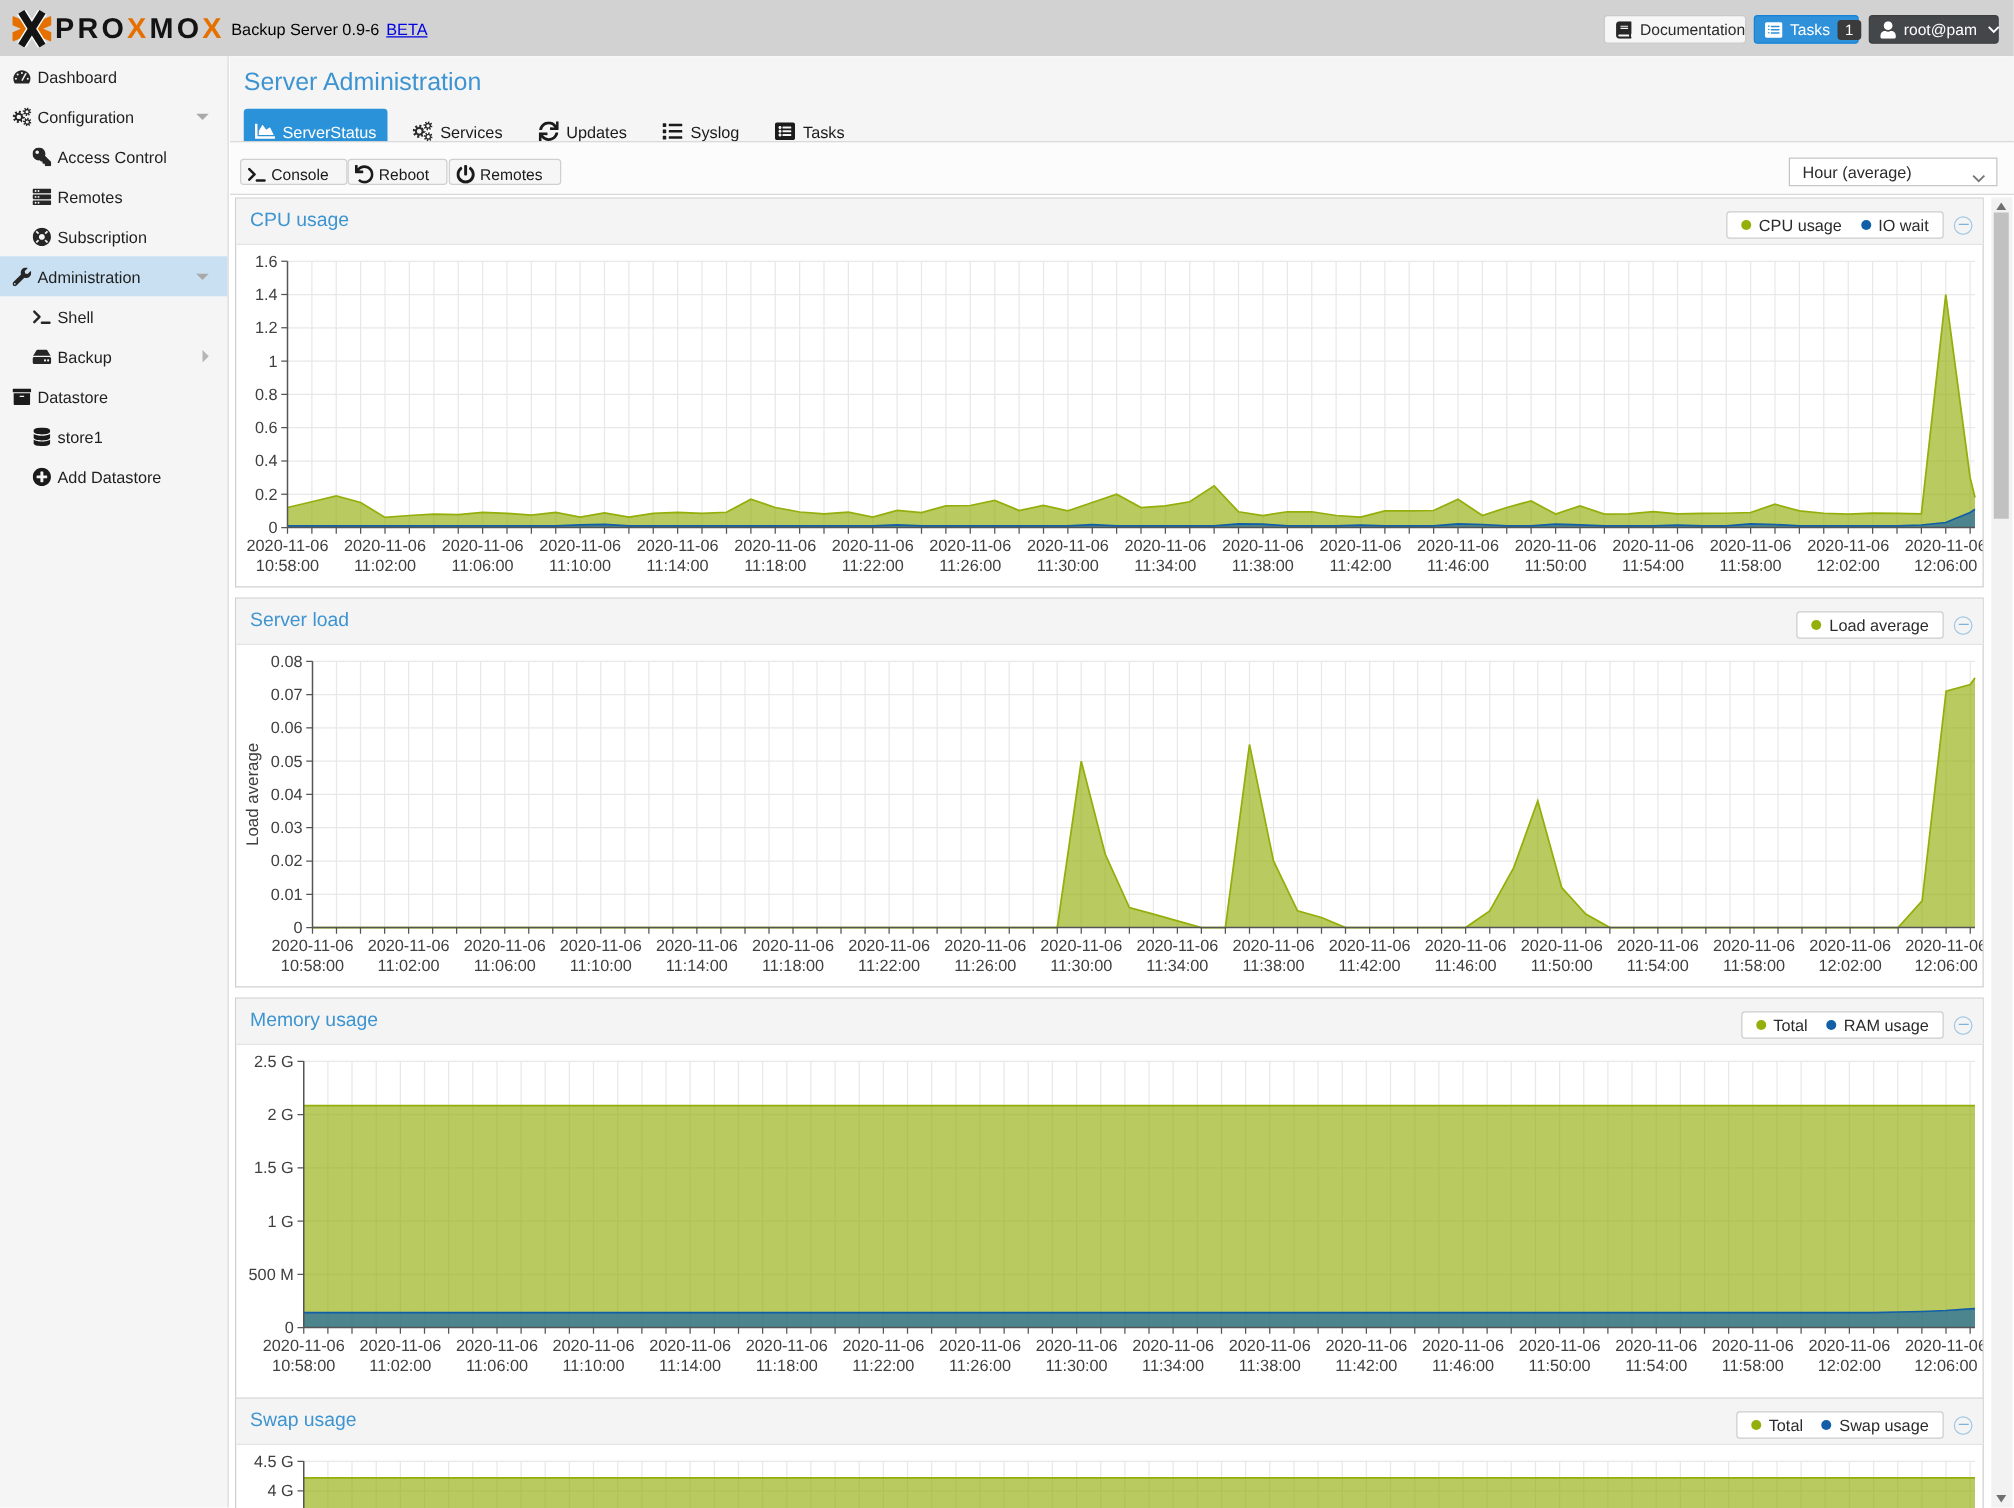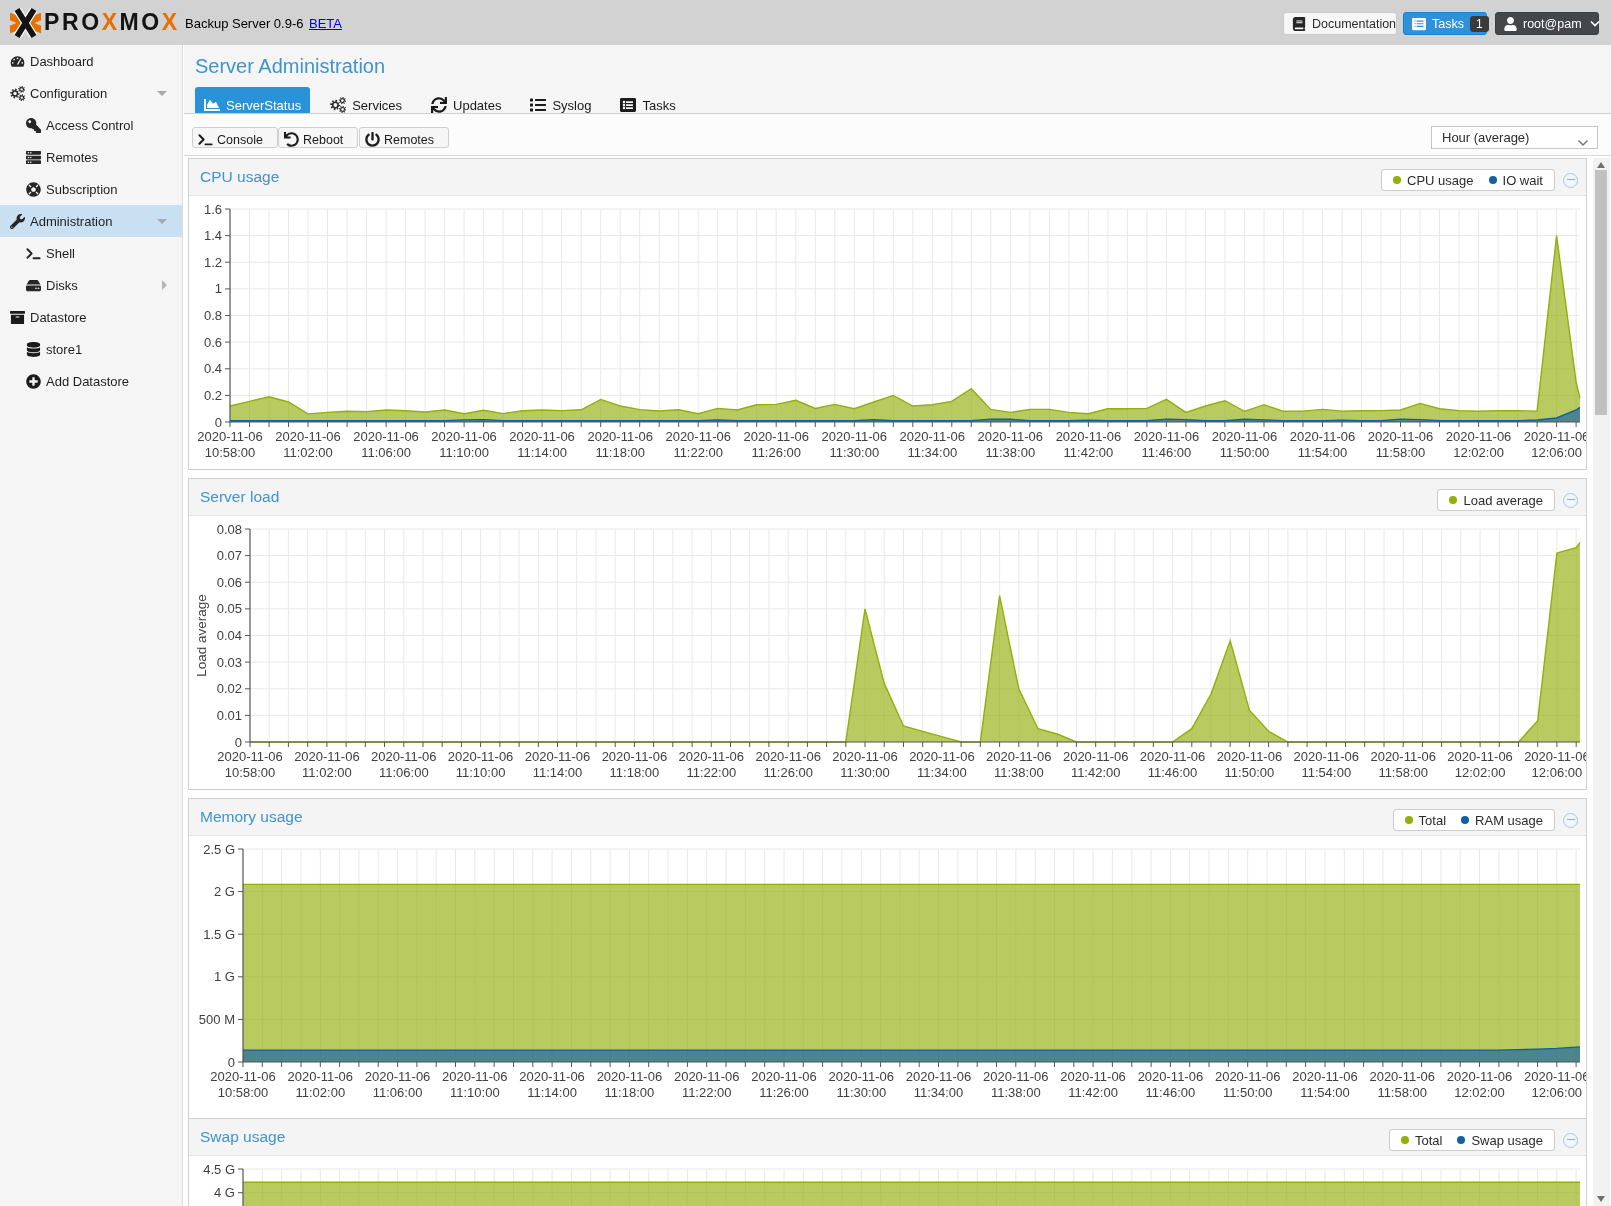--- a/index.html
+++ b/index.html
@@ -160,21 +160,21 @@
         </svg>
       </span>
       <span class="slbl">Shell</span>
     </div>
 <div class="srow" style="padding-left:26px">
       <span class="sic">
         <svg width="16" height="16" viewBox="0 0 512 512">
           <path fill="#262626" d="M576 304v96c0 26.51-21.49 48-48 48H48c-26.51 0-48-21.49-48-48v-96c0-26.51 21.49-48 48-48h480c26.51 0 48 21.49 48 48zm-48-80a79.557 79.557 0 0 1 30.777 6.165L462.25 85.374A48.003 48.003 0 0 0 422.311 64H153.689a48 48 0 0 0-39.938 21.374L17.223 230.165A79.557 79.557 0 0 1 48 224h480zm-48 96c-17.673 0-32 14.327-32 32s14.327 32 32 32 32-14.327 32-32-14.327-32-32-32zm-96 0c-17.673 0-32 14.327-32 32s14.327 32 32 32 32-14.327 32-32-14.327-32-32-32z" transform="scale(0.889,1)"></path>
         </svg>
       </span>
-      <span class="slbl">Disks</span>
+      <span class="slbl">Backup</span>
       <span class="arright"></span>
     </div>
 <div class="srow" style="padding-left:10px">
       <span class="sic">
         <svg width="16" height="16" viewBox="0 0 512 512">
           <path fill="#1b1b1b" d="M32 448c0 17.7 14.3 32 32 32h384c17.7 0 32-14.3 32-32V160H32v288zm160-212c0-6.6 5.4-12 12-12h104c6.6 0 12 5.4 12 12v8c0 6.6-5.4 12-12 12H204c-6.6 0-12-5.4-12-12v-8zM480 32H32C14.3 32 0 46.3 0 64v48c0 8.8 7.2 16 16 16h480c8.8 0 16-7.2 16-16V64c0-17.7-14.3-32-32-32z"></path>
         </svg>
       </span>
       <span class="slbl">Datastore</span>
     </div>

